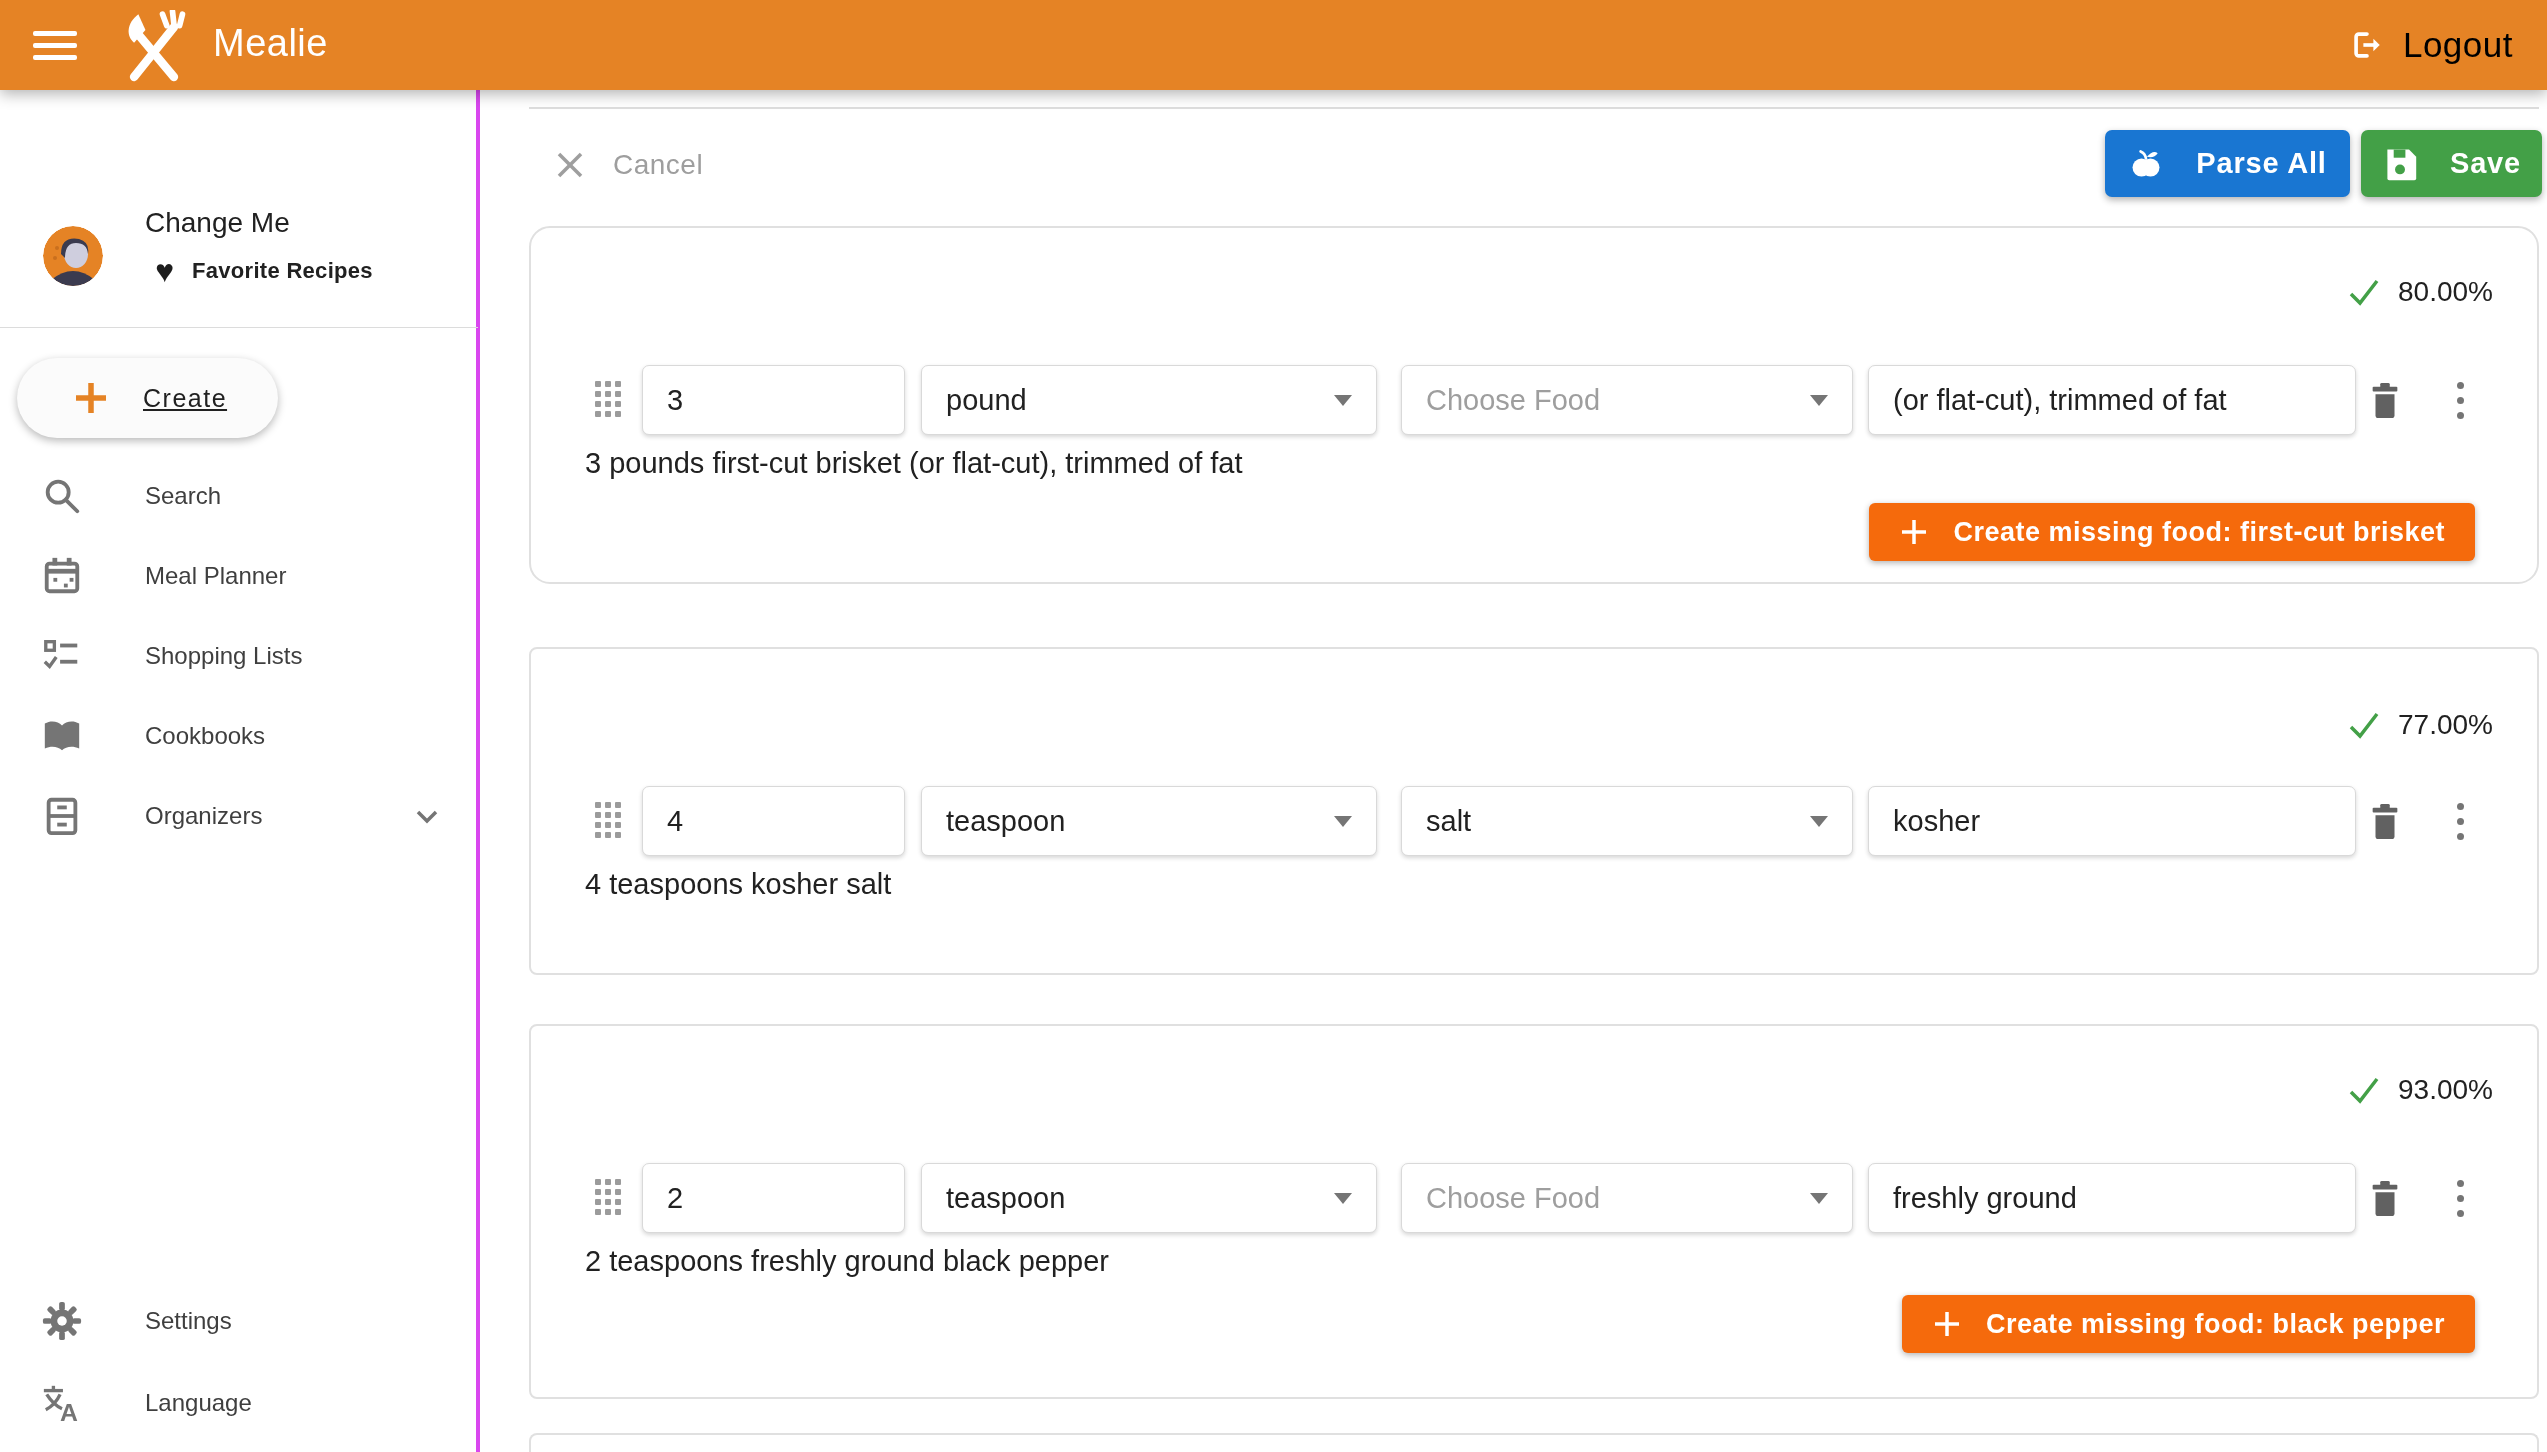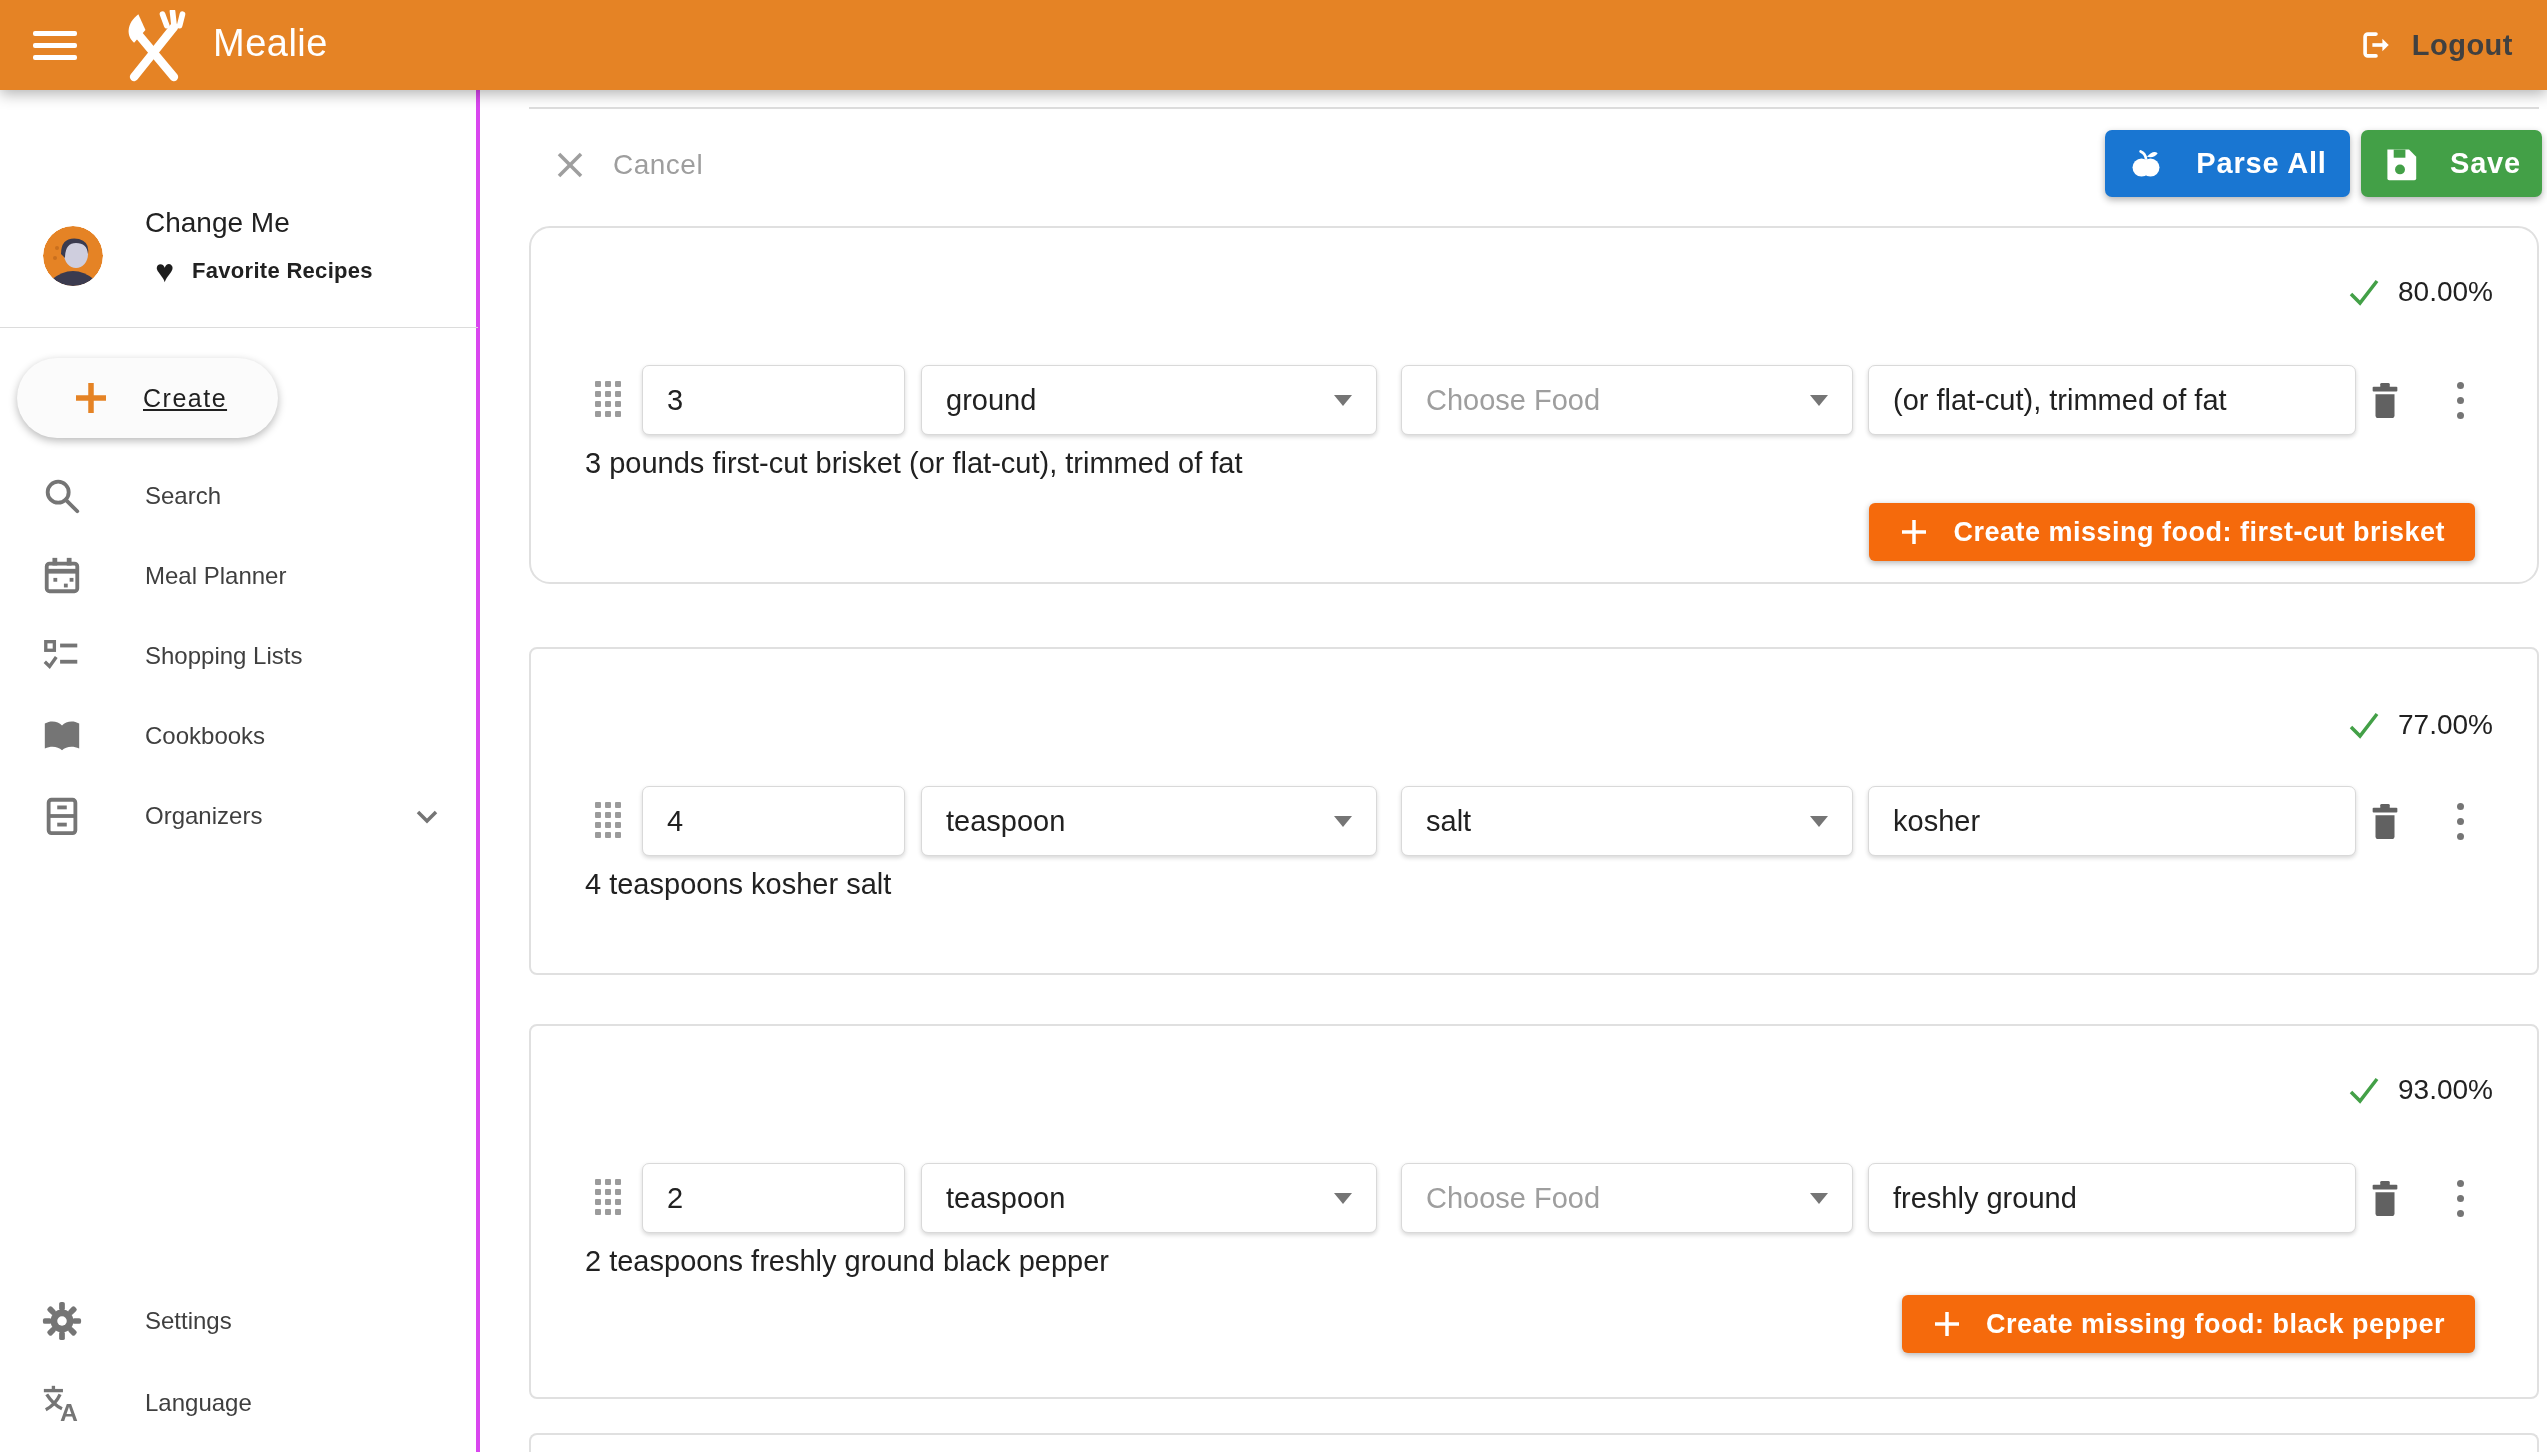--- a/index.html
+++ b/index.html
@@ -18,21 +18,21 @@
   .hamburger{position:absolute;left:33px;top:23px;width:48px;height:44px;cursor:pointer;
     display:flex;flex-direction:column;justify-content:center;gap:7px;}
   .hamburger span{display:block;width:44px;height:5px;background:#fff;border-radius:2px;}
   .logo{position:absolute;left:117px;top:10px;}
   .app-title{position:absolute;left:213px;top:22px;font-size:38px;font-weight:500;color:#fff;letter-spacing:0.5px;}
   .searchpill{position:absolute;left:1778px;top:10px;width:562px;height:70px;border-radius:35px;
     background:rgba(0,0,0,.15);display:flex;align-items:center;padding:0 26px;cursor:text;}
   .searchpill .ph{font-size:29px;color:rgba(255,255,255,.72);margin-left:22px;}
   .logoutbtn{position:absolute;right:22px;top:12px;height:66px;display:flex;align-items:center;gap:16px;
     padding:0 12px;cursor:pointer;}
-  .logoutbtn .lbl{font-size:29px;font-weight:700;color:#404040;letter-spacing:0.5px;}
+  .logoutbtn .lbl{font-size:35px;font-weight:400;color:#000000;letter-spacing:0.5px;}
 
   
   .sidebar{position:absolute;left:0;top:90px;width:480px;height:1363px;background:#fff;
     border-right:4px solid #d946ef;z-index:10;}
   .avatar{position:absolute;left:43px;top:136px;width:60px;height:60px;border-radius:50%;overflow:hidden;cursor:pointer;}
   .username{position:absolute;left:145px;top:117px;font-size:28px;color:#212121;}
   .favrow{position:absolute;left:155px;top:165px;display:flex;align-items:center;gap:18px;cursor:pointer;}
   .favrow .heart{font-size:32px;color:#1d1d1d;line-height:32px;}
   .favrow .lbl{font-size:22px;font-weight:600;color:#212121;letter-spacing:0.3px;}
   .sidebar .divider{position:absolute;left:0;top:237px;width:478px;height:1px;background:#DCDCDC;}
@@ -317,21 +317,21 @@
           <i></i>
           <i></i>
           <i></i>
           <i></i>
         </div>
     </div>
     <div class="field f-qty">
       <input value="3" style="">
     </div>
     <div class="field f-unit">
-      <span class="selval">ground</span>
+      <span class="selval">pound</span>
       <span class="tri"></span>
     </div>
     <div class="field f-food">
       <span class="selph">Choose Food</span>
       <span class="tri"></span>
     </div>
     <div class="field f-note">
       <input value="(or flat-cut), trimmed of fat" style="">
     </div>
     <div class="rowicon trashpos">

